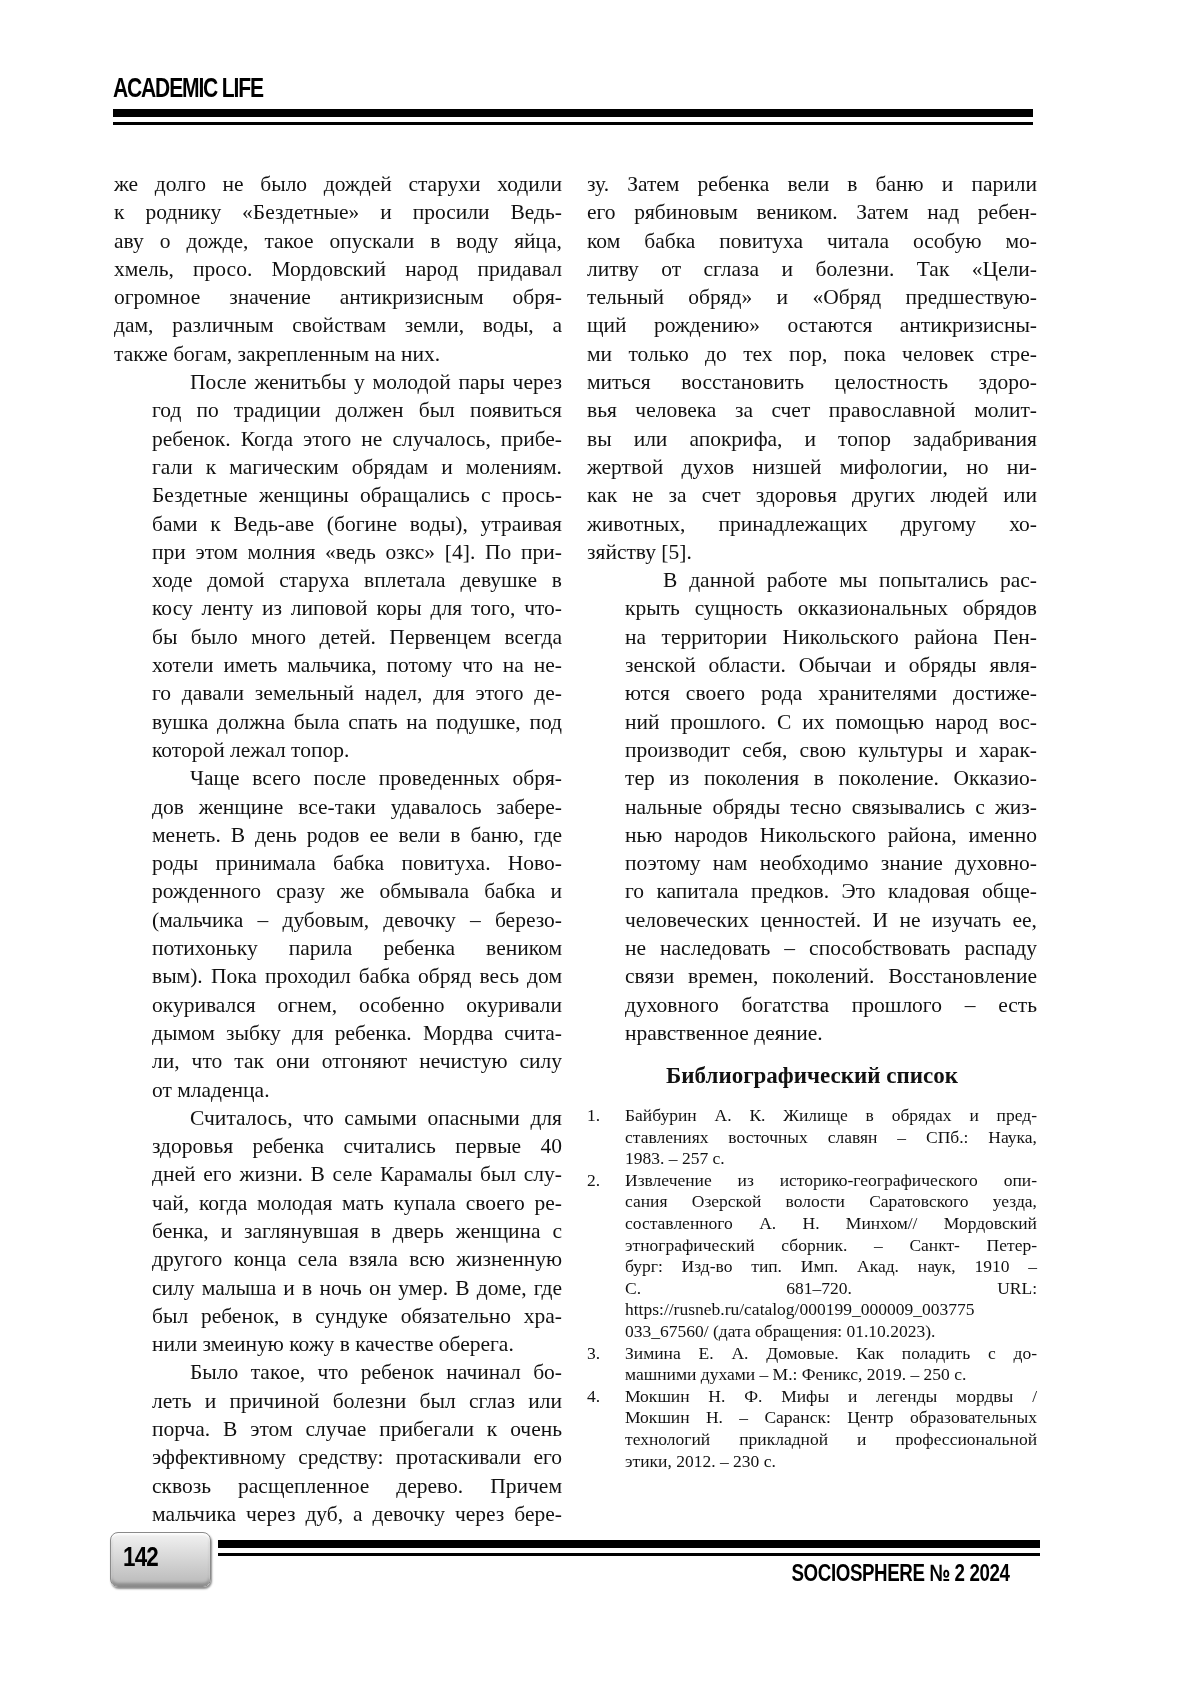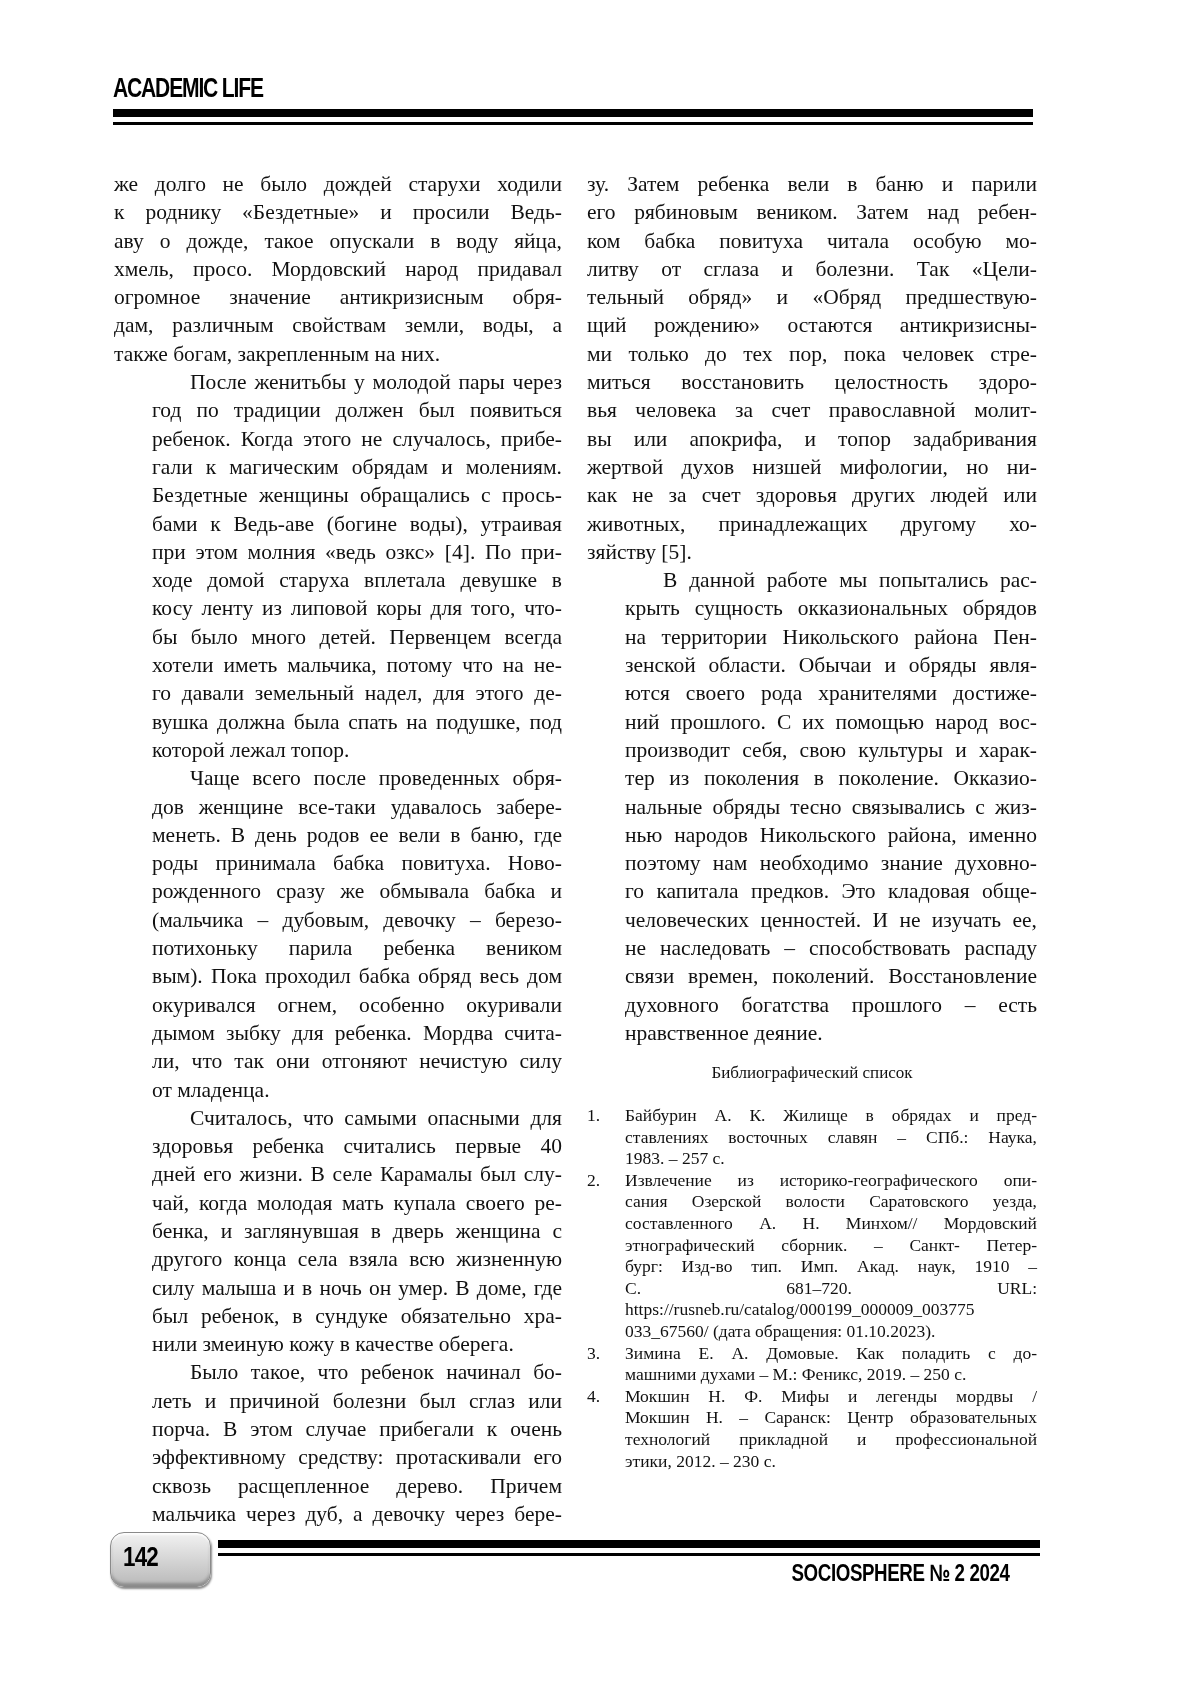--- a/index.html
+++ b/index.html
@@ -23,34 +23,34 @@
     }
     .col-left { left: 114px; }
     .col-right { left: 587px; width: 450px; }
     .col p { margin: 0; }
     .col p.indent { text-indent: 38px; }
     .col .line { display: block; text-align: justify; text-align-last: justify; white-space: nowrap; }
     .col .line.last { text-align-last: left; }
 
     .biblio-title {
       position: absolute; left: 587px; top: 1063px; width: 450px;
-      text-align: center; font-weight: normal; font-size: 17px;
+      text-align: center; font-weight: bold; font-size: 23px;
     }
     .biblio {
       position: absolute; left: 587px; top: 1105px; width: 450px;
       font-size: 17.5px; line-height: 21.6px; list-style: none;
     }
     .biblio li { position: relative; padding-left: 38px; text-align: justify; }
     .biblio li .num { position: absolute; left: 0; top: 0; }
     .biblio li .bline { display: block; text-align: justify; text-align-last: justify; white-space: nowrap; }
     .biblio li .bline.last { text-align-last: left; }
 
     .page-badge {
       position: absolute; left: 110px; top: 1532px; width: 101px; height: 55px;
-      border-radius: 14px;
+      border-radius: 8px;
       background: linear-gradient(180deg, #f2f2f2 0%, #d8d8d8 45%, #b9b9b9 100%);
       box-shadow: inset 0 2px 2px rgba(255,255,255,0.9), inset 0 -3px 3px rgba(0,0,0,0.25), 1px 2px 2px rgba(0,0,0,0.45);
       border: 1px solid #8a8a8a;
     }
     .page-number {
       position: absolute; left: 12px; top: 8px;
       font-family: "Liberation Sans", "DejaVu Sans", sans-serif;
       font-weight: bold; font-size: 28px; letter-spacing: -1px;
       transform: scaleX(0.8); transform-origin: left top; color: #000;
     }

